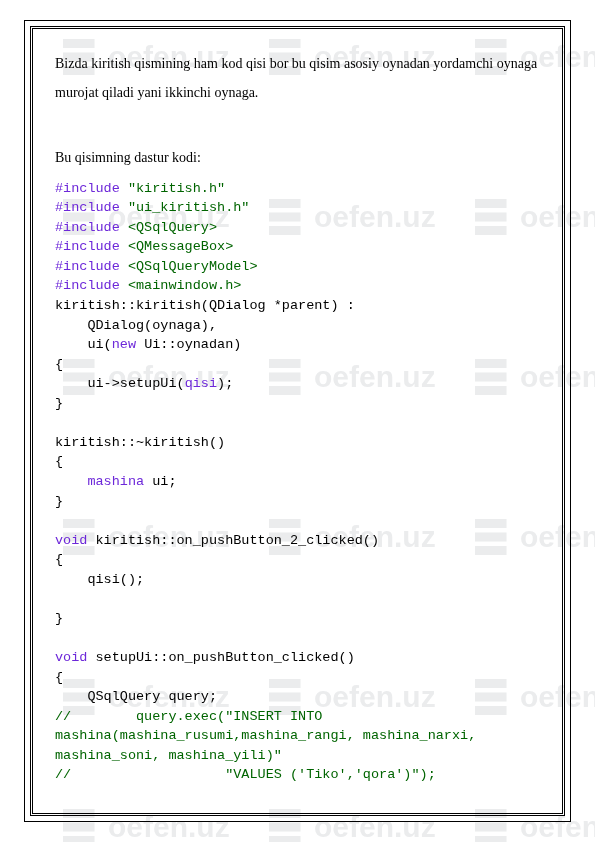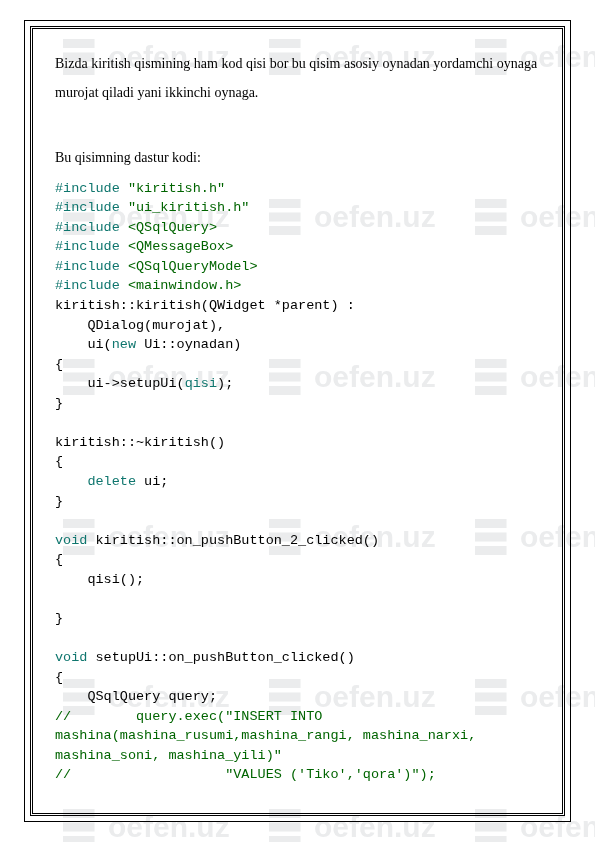--- a/index.html
+++ b/index.html
@@ -64,21 +64,21 @@
   .body-text p { margin: 0 0 6px 0; }
 
   .code {
     font-family: "Courier New", monospace;
     font-size: 13.5px;
     line-height: 1.45;
     white-space: pre;
     color: #000;
     margin-top: 6px;
   }
-  .kw   { color: #0f766e; }     
+  .kw   { color: #6d28d9; }     
   .lit  { color: #006400; }
 
 </style>
 </head>
 <body>
 
 <div class="watermark-layer">
 
   <div class="wm" style="top:30px; left:54px;">
       <svg viewBox="0 0 24 24">
@@ -204,30 +204,30 @@
       <br>
       <p>Bu qisimning dastur kodi:</p>
     </div>
 
     <div class="code"><span class="kw">#include</span><span class="lit"> "kiritish.h"</span>
 <span class="kw">#include</span><span class="lit"> "ui_kiritish.h"</span>
 <span class="kw">#include</span><span class="lit"> &lt;QSqlQuery&gt;</span>
 <span class="kw">#include</span><span class="lit"> &lt;QMessageBox&gt;</span>
 <span class="kw">#include</span><span class="lit"> &lt;QSqlQueryModel&gt;</span>
 <span class="kw">#include</span><span class="lit"> &lt;mainwindow.h&gt;</span>
-<span>kiritish::kiritish(QWidget *parent) :</span>
-<span>    QDialog(murojat),</span>
+<span>kiritish::kiritish(QDialog *parent) :</span>
+<span>    QDialog(oynaga),</span>
 <span>    ui(</span><span class="kw">new</span><span> Ui::oynadan)</span>
 <span>{</span>
 <span>    ui-&gt;setupUi(</span><span class="kw">qisi</span><span>);</span>
 <span>}</span>
 
 <span>kiritish::~kiritish()</span>
 <span>{</span>
-<span>    </span><span class="kw">delete</span><span> ui;</span>
+<span>    </span><span class="kw">mashina</span><span> ui;</span>
 <span>}</span>
 
 <span class="kw">void</span><span> kiritish::on_pushButton_2_clicked()</span>
 <span>{</span>
 <span>    qisi();</span>
 
 <span>}</span>
 
 <span class="kw">void</span><span> setupUi::on_pushButton_clicked()</span>
 <span>{</span>

